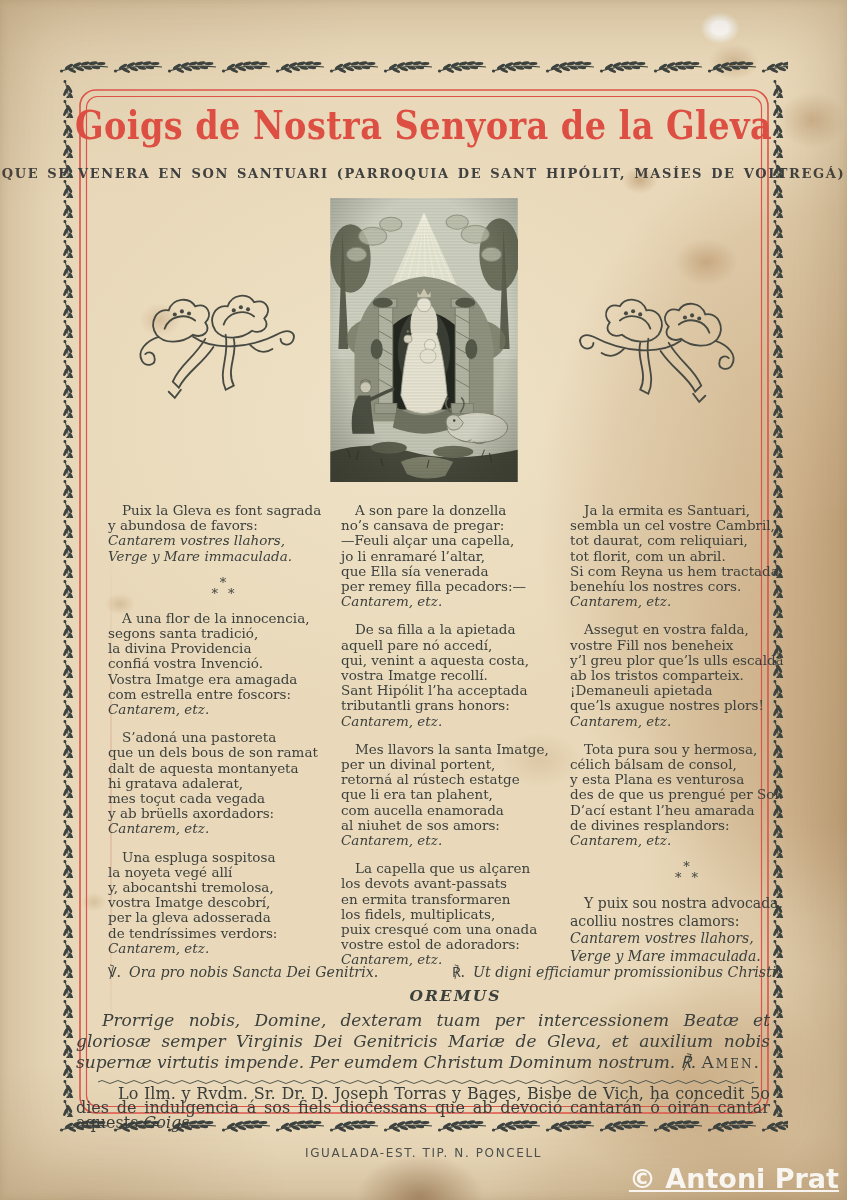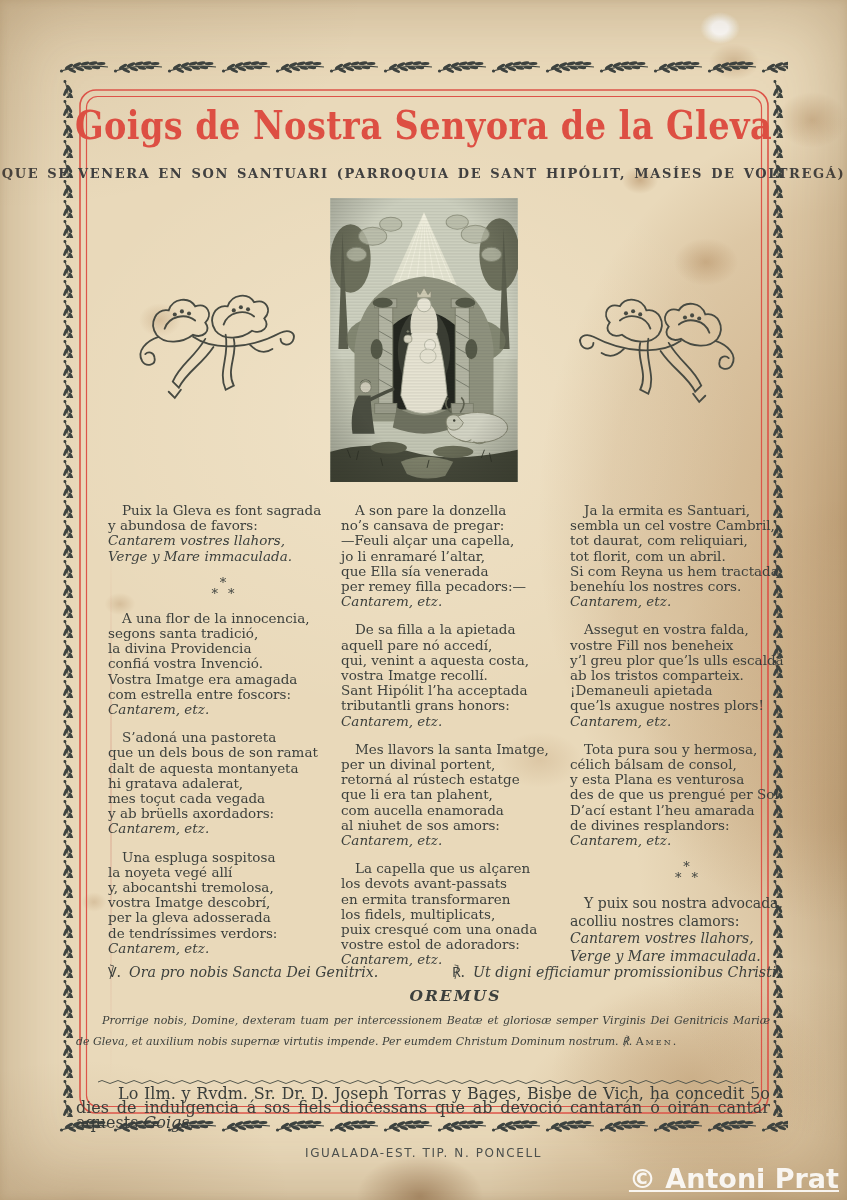--- a/index.html
+++ b/index.html
@@ -65,21 +65,21 @@
   
   .versicle-row{position:absolute;top:962px;left:0;width:847px;height:20px;font-size:14.2px;}
   .versicle-row .vgroup{position:absolute;white-space:nowrap;}
   .versicle-row .vg-left{left:108px;}
   .versicle-row .vg-right{left:452px;}
   .vlabel{font-style:normal;margin-right:8px;}
   .vtext{font-style:italic;}
   .oremus{position:absolute;top:986px;left:0;width:100%;text-align:center;
     font-style:italic;font-weight:700;font-size:15.5px;letter-spacing:2px;padding-left:32px;}
   .prayer{position:absolute;top:1010px;left:76px;width:694px;margin:0;
-    font-style:italic;font-size:11px;line-height:21px;text-align:justify;text-indent:26px;}
+    font-style:italic;font-size:17px;line-height:21px;text-align:justify;text-indent:26px;}
   .prayer .amen{font-style:normal;font-variant:small-caps;letter-spacing:2px;}
   .wavy{position:absolute;top:1078px;left:98px;}
   
   .indulgence{position:absolute;top:1087px;left:76px;width:694px;margin:0;
     font-size:16px;line-height:14.4px;text-align:justify;text-indent:42px;color:#3a3e3b;}
   .printer{position:absolute;top:1146px;left:0;width:100%;text-align:center;
     font-family:"DejaVu Sans","Liberation Sans",sans-serif;
     font-size:12px;letter-spacing:1.6px;color:#4c504d;}
   .watermark{position:absolute;right:8px;bottom:6px;
     font-family:"DejaVu Sans","Liberation Sans",sans-serif;

